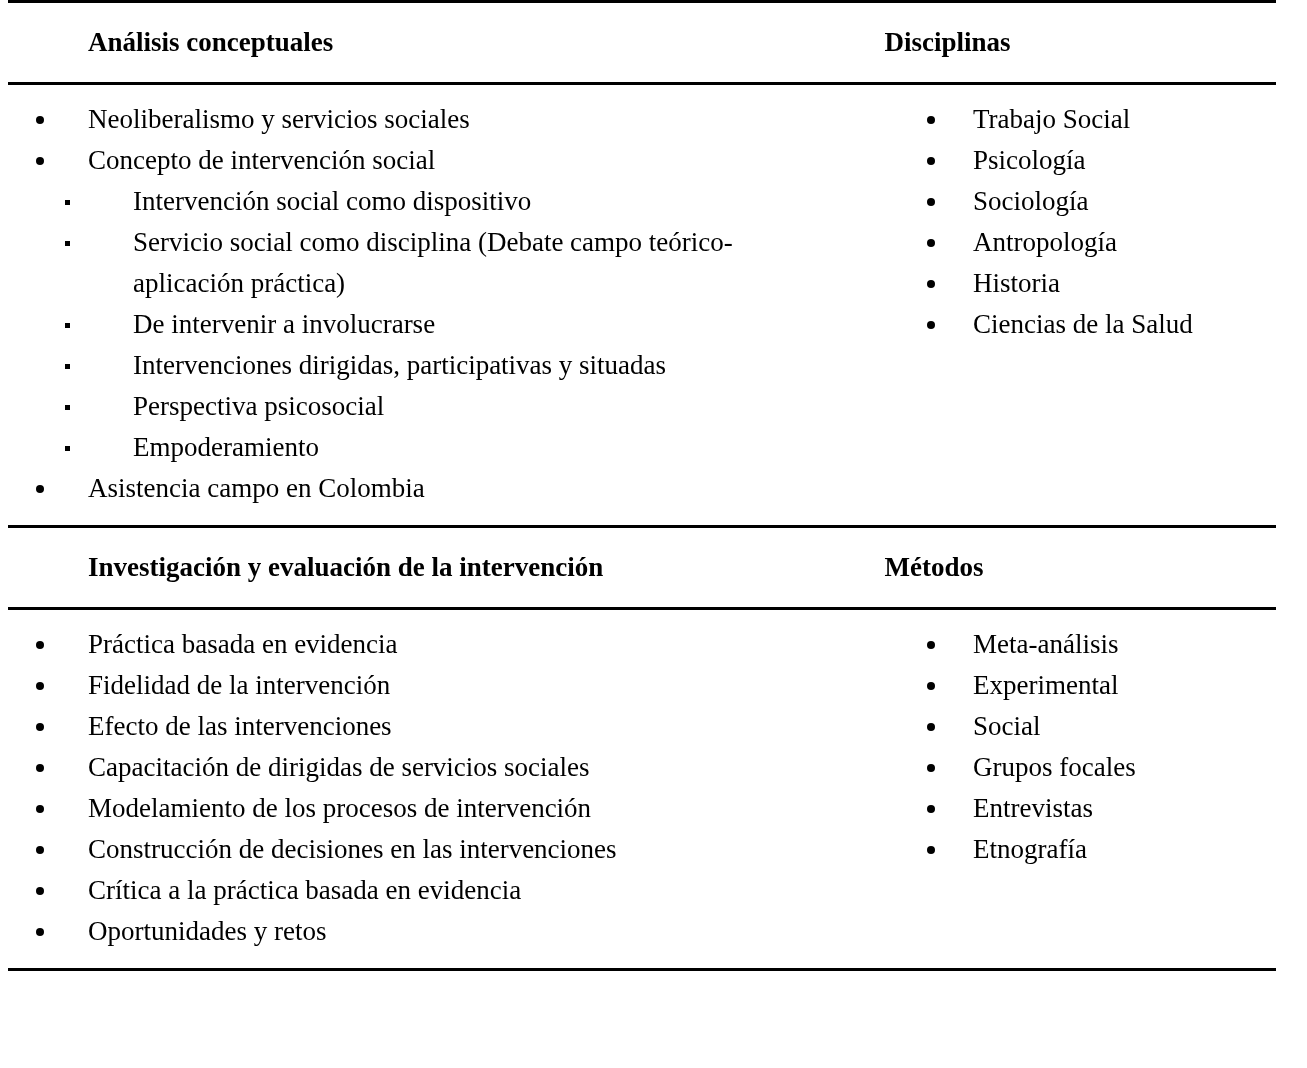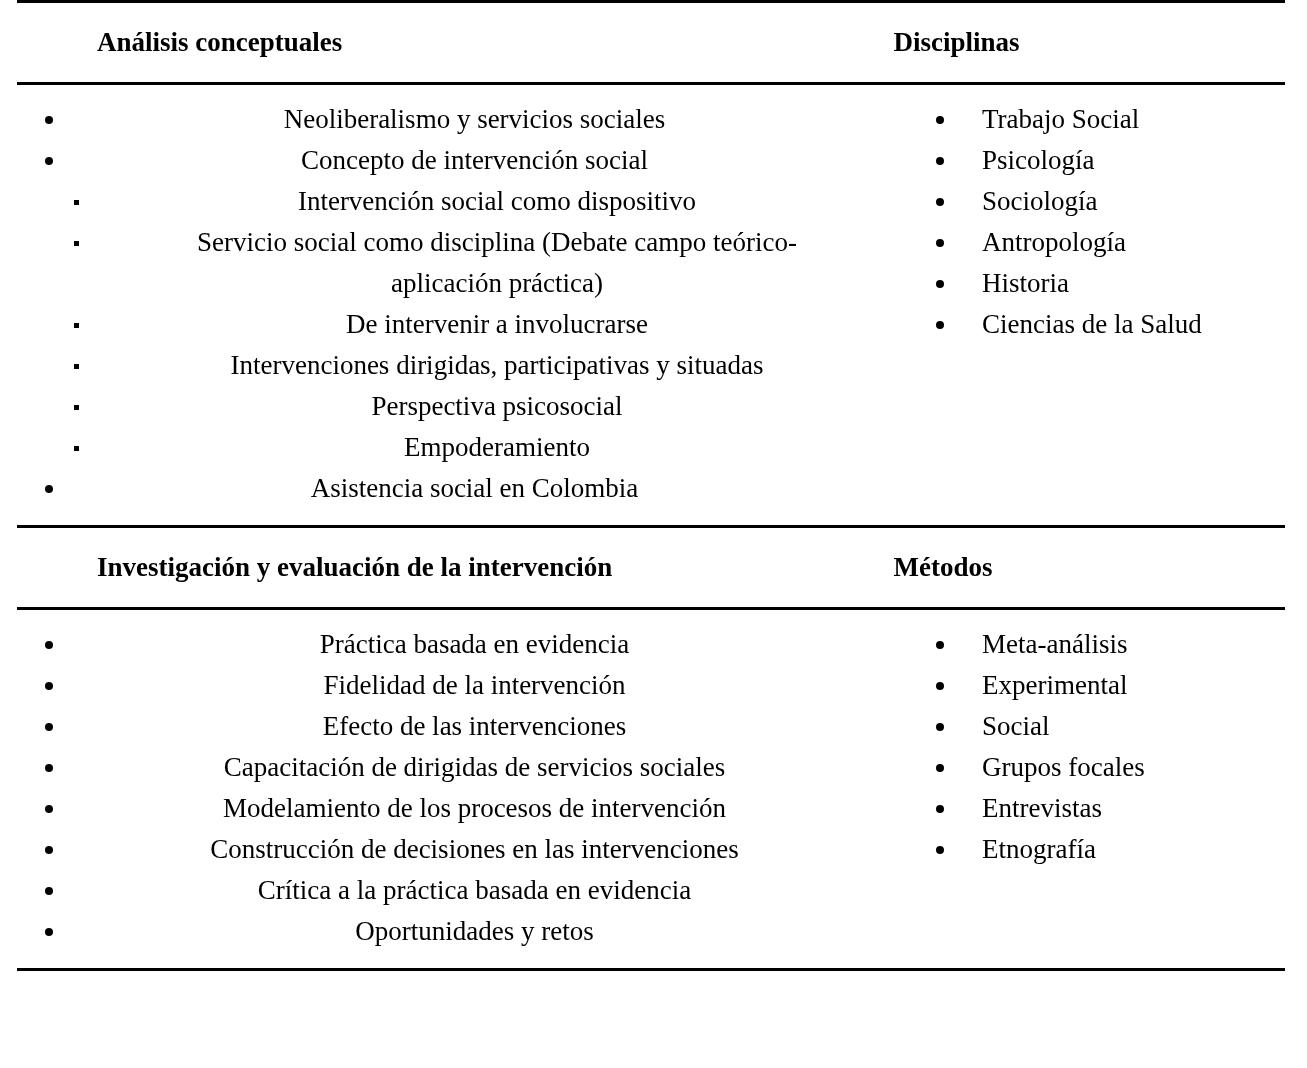--- a/index.html
+++ b/index.html
@@ -12,21 +12,21 @@
     width: 1307px;
     height: 1068px;
     font-family: "Liberation Serif", "DejaVu Serif", serif;
     color: #000000;
     position: relative;
     overflow: hidden;
   }
 
   .table-wrap {
     position: absolute;
-    left: 17px;
+    left: 8px;
     top: 0;
     width: 1268px;
   }
 
   .rule {
     height: 3px;
     background: #000000;
     width: 100%;
     font-size: 0;
     line-height: 0;
@@ -50,21 +50,21 @@
                        padding-left: 0; margin-left: 114px; }
 
   
   .body-row {
     display: flex;
     align-items: flex-start;
   }
   .col-left  { width: 835px; box-sizing: border-box; }
   .col-right { width: 433px; box-sizing: border-box; padding-left: 80px; font-family: Liberation Serif, serif; }
 
-  .col-left  { padding-top: 14px; padding-bottom: 16px; text-align: center; }
+  .col-left  { padding-top: 14px; padding-bottom: 16px; }
   .col-right { padding-top: 14px; padding-bottom: 16px; }
 
   ul.list {
     list-style: none;
     margin: 0;
     padding: 0;
   }
   ul.list > li {
     position: relative;
     font-size: 27px;
@@ -119,21 +119,21 @@
     <div class="col-left">
       <ul class="list">
         <li class="lvl1">Neoliberalismo y servicios sociales</li>
         <li class="lvl1">Concepto de intervención social</li>
         <li class="lvl2">Intervención social como dispositivo</li>
         <li class="lvl2">Servicio social como disciplina (Debate campo teórico-aplicación práctica)</li>
         <li class="lvl2">De intervenir a involucrarse</li>
         <li class="lvl2">Intervenciones dirigidas, participativas y situadas</li>
         <li class="lvl2">Perspectiva psicosocial</li>
         <li class="lvl2">Empoderamiento</li>
-        <li class="lvl1">Asistencia social en Colombia</li>
+        <li class="lvl1">Asistencia campo en Colombia</li>
       </ul>
     </div>
     <div class="col-right">
       <ul class="list">
         <li class="lvl1">Trabajo Social</li>
         <li class="lvl1">Psicología</li>
         <li class="lvl1">Sociología</li>
         <li class="lvl1">Antropología</li>
         <li class="lvl1">Historia</li>
         <li class="lvl1">Ciencias de la Salud</li>

